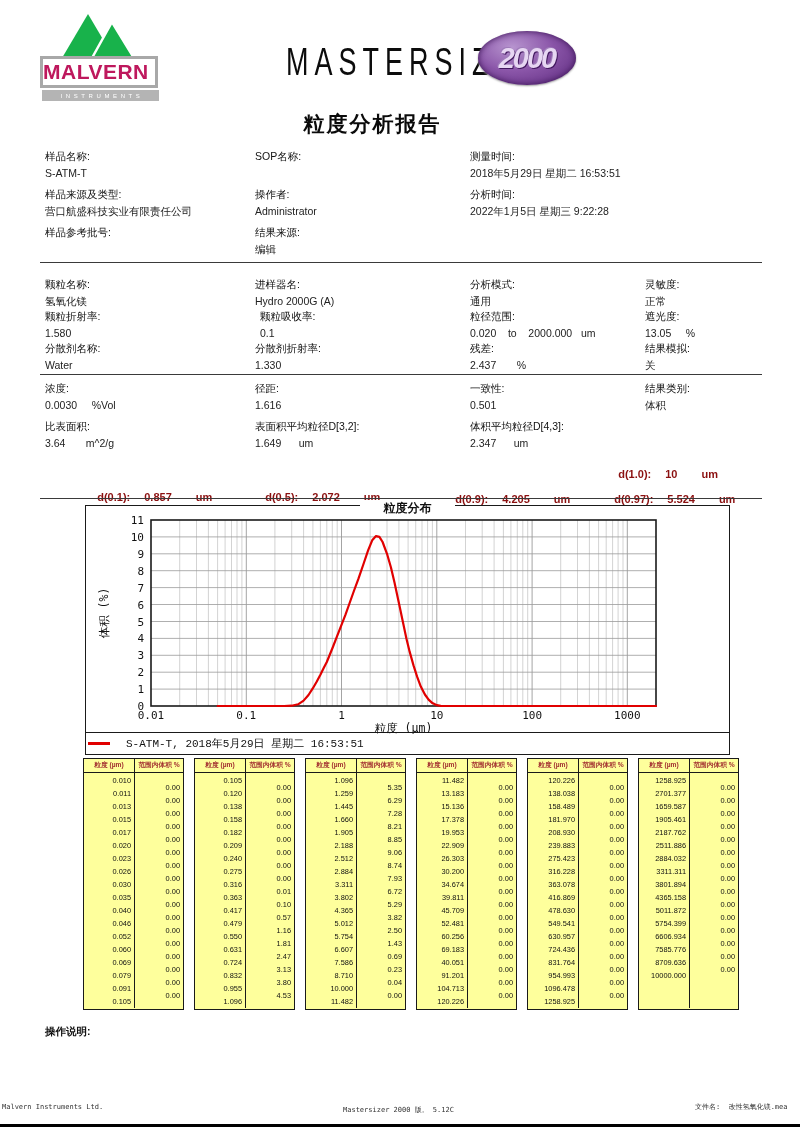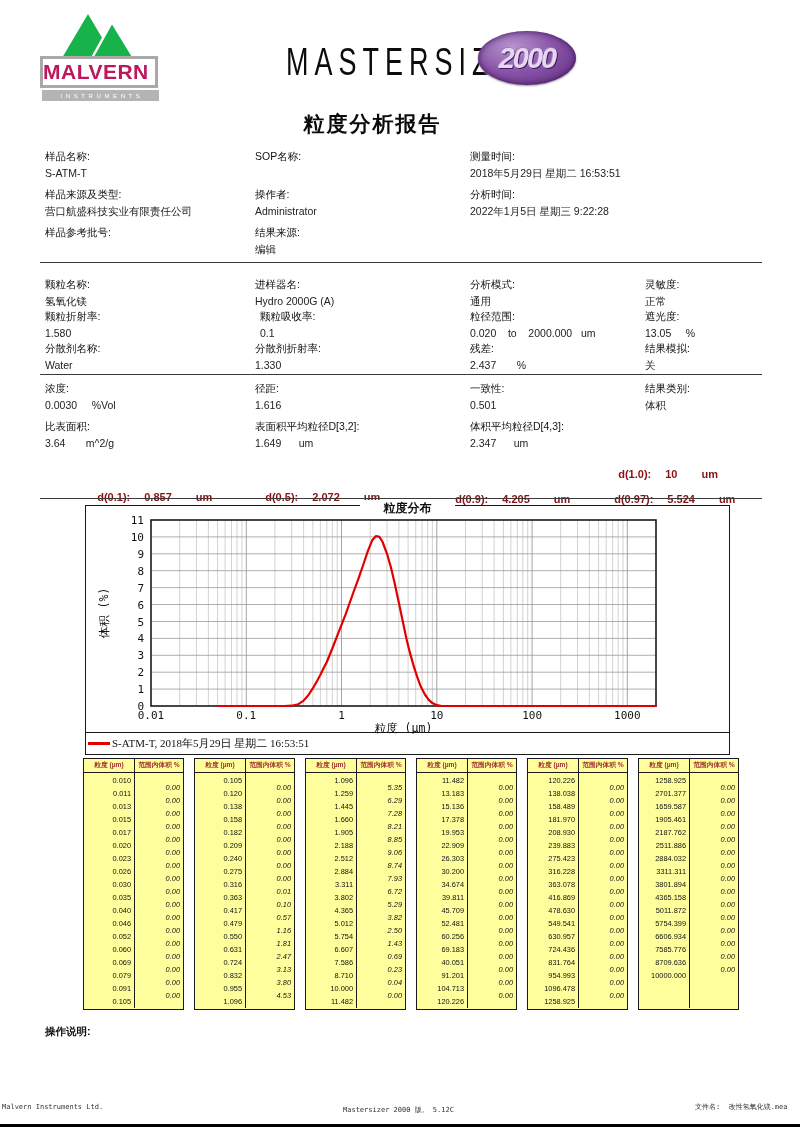--- a/index.html
+++ b/index.html
@@ -33,35 +33,35 @@
   
   .dval{position:absolute;color:#8b1010;font-size:11px;font-weight:bold;white-space:pre;}
   .dval .dv{margin-left:14px;} .dval .du{margin-left:24px;}
   
   #chart-box{left:85px;top:505px;width:645px;height:228px;border:1.6px solid #1a1a1a;box-sizing:border-box;}
   #chart-title{left:360px;top:500px;width:95px;text-align:center;background:#fff;font-size:12px;
                font-weight:bold;color:#111;}
   #legend-box{left:85px;top:733px;width:645px;height:22px;border:1.6px solid #1a1a1a;border-top:none;
               box-sizing:border-box;display:flex;align-items:center;}
   #legend-line{width:22px;height:2.4px;background:#e10000;margin-left:2px;}
-  #legend-text{font-size:11px;font-family:Liberation Serif, serif;color:#111;margin-left:2px;}
+  #legend-text{font-size:11px;font-family:Liberation Mono, monospace;color:#111;margin-left:16px;}
   .tick{font-size:11px;font-family:"DejaVu Sans Mono",monospace;fill:#111;}
   .atitle{font-size:11.5px;font-family:"DejaVu Sans Mono",monospace;fill:#111;}
   
   #tables{position:absolute;left:0;top:758px;width:800px;height:254px;}
   .ptable{position:absolute;top:0;width:101px;height:252px;background:#feff9c;
           border:1.7px solid #1a1a1a;box-sizing:border-box;}
   .pt-head{display:flex;height:13px;border-bottom:1.7px solid #1a1a1a;font-size:6.7px;
            font-weight:bold;color:#a23030;align-items:center;}
   .pt-head .h1{width:50px;text-align:center;border-right:1.3px solid #1a1a1a;line-height:12px;height:100%;}
   .pt-head .h2{flex:1;text-align:center;line-height:12px;height:100%;}
   .pt-body{position:relative;height:235px;}
   .pt-div{position:absolute;left:50px;top:0;bottom:0;width:1.3px;background:#1a1a1a;}
   .pt-sizes{position:absolute;left:0;top:1px;width:47px;}
-  .pt-vals{position:absolute;left:52px;right:3px;top:7.5px;font-style:italic;}
+  .pt-vals{position:absolute;left:52px;right:3px;top:7.5px;}
   .pcell{height:13.0px;line-height:13px;text-align:right;font-size:7.4px;color:#101010;}
   
   #operation{left:45px;top:1025px;font-size:10.5px;font-weight:bold;}
   .foot{position:absolute;font-size:7px;color:#333;font-family:"DejaVu Sans Mono",monospace;line-height:11px;white-space:pre;}
   #bottom-bar{position:absolute;left:0;top:1124px;width:800px;height:3px;background:#000;}
 </style>
 </head>
 <body>
 
 <div id="page">

